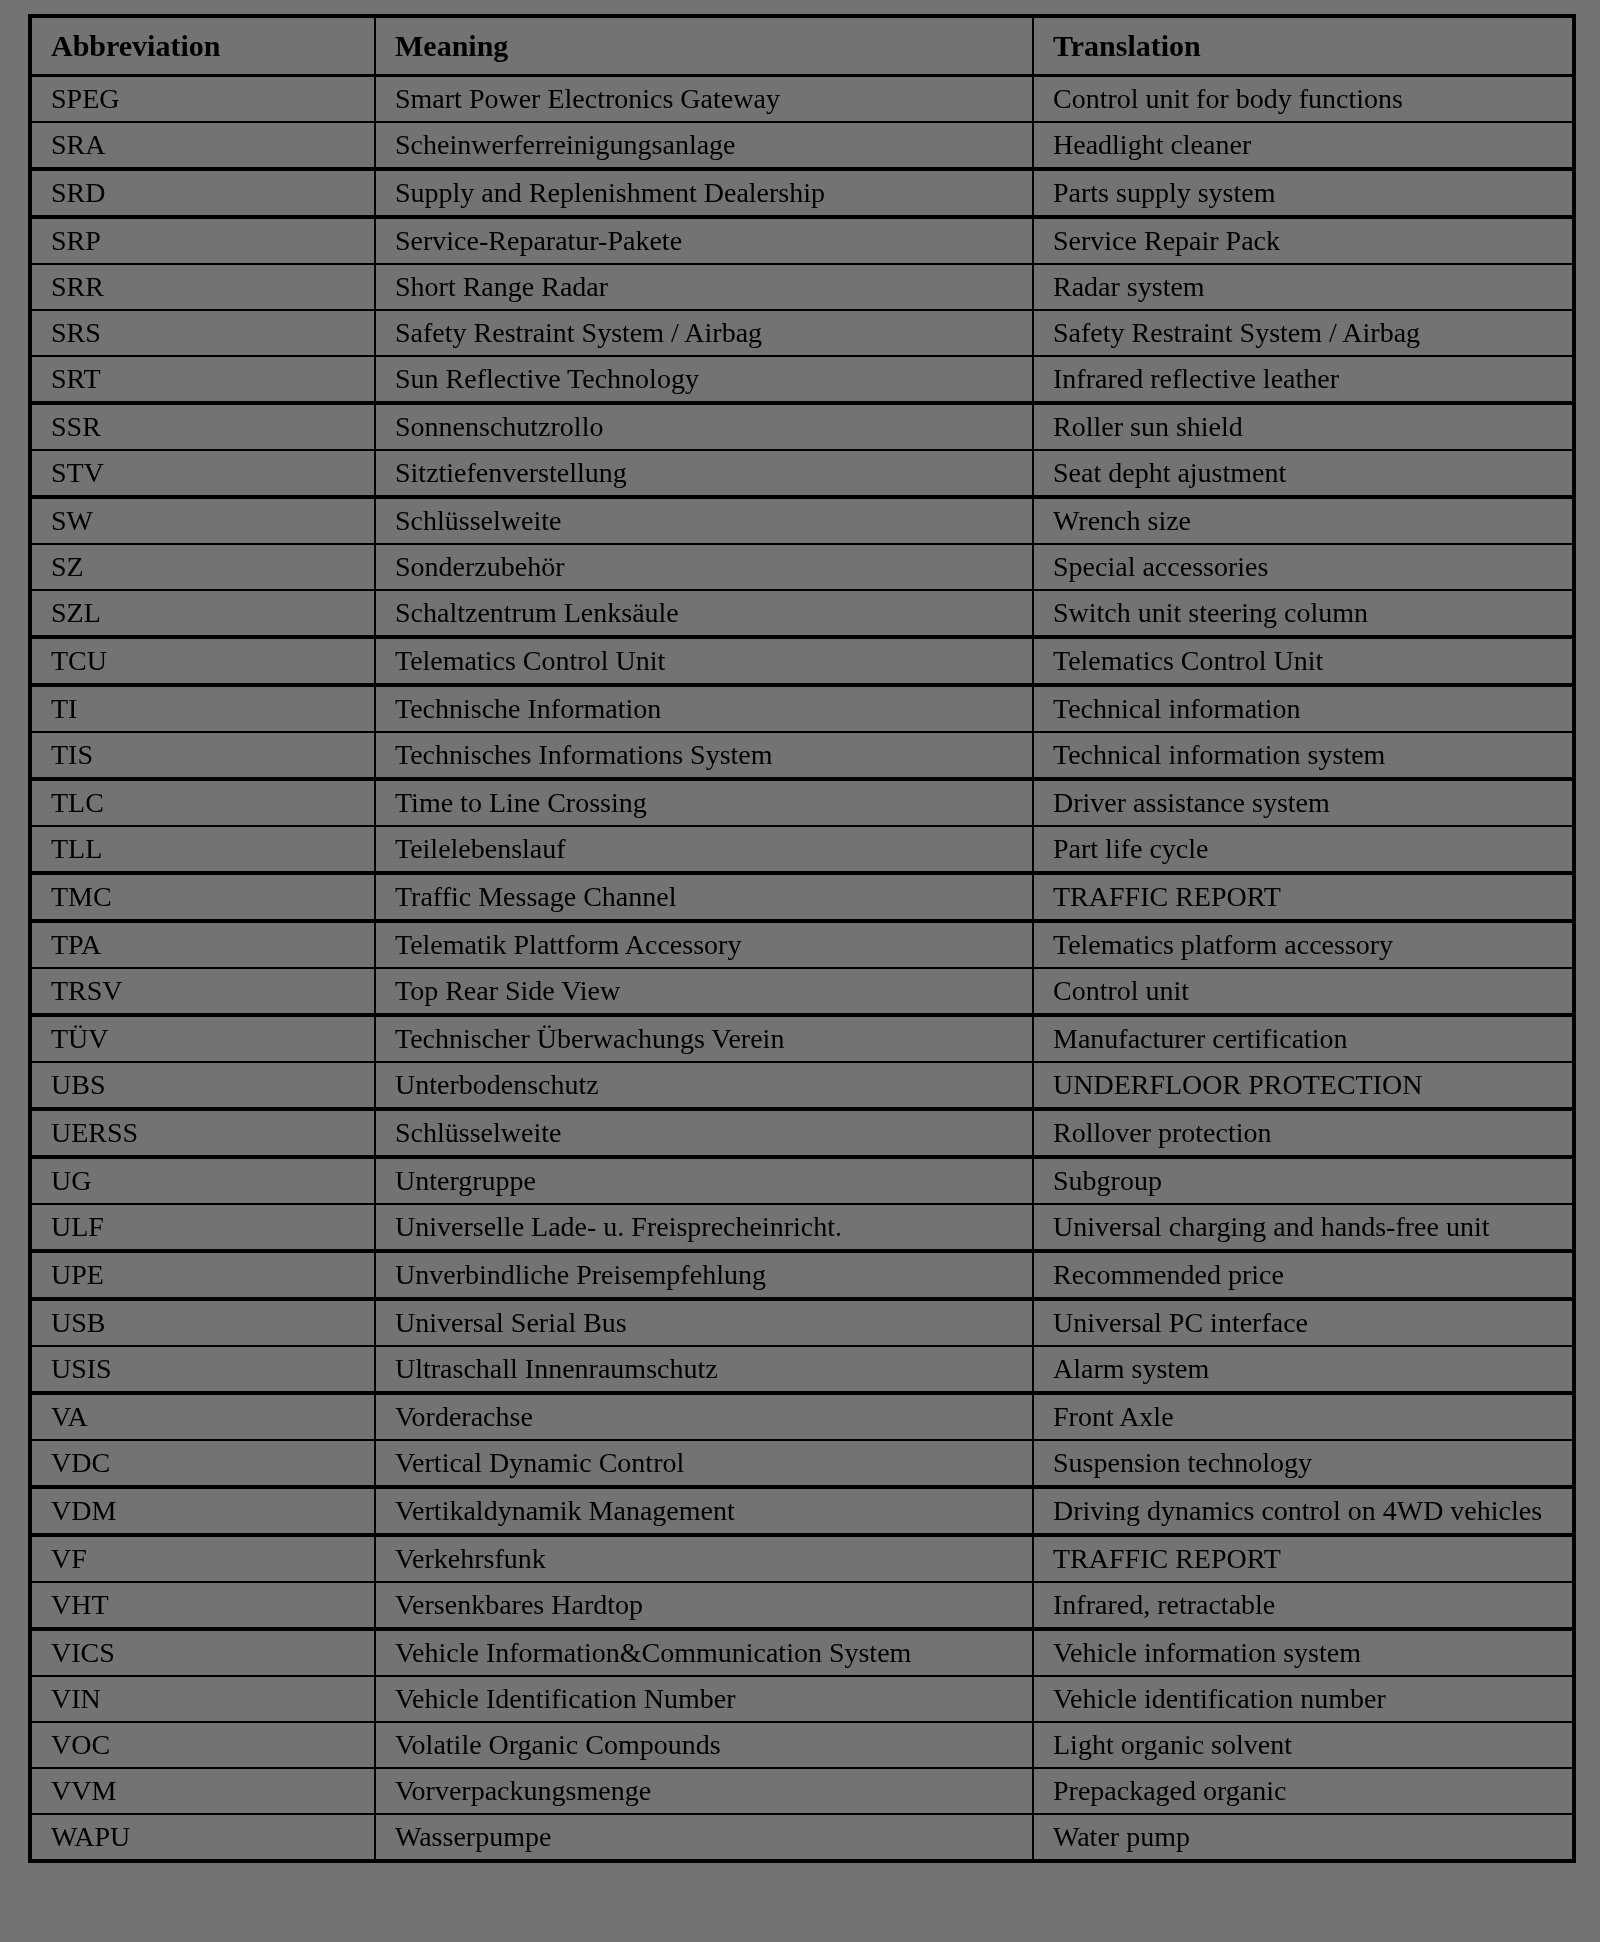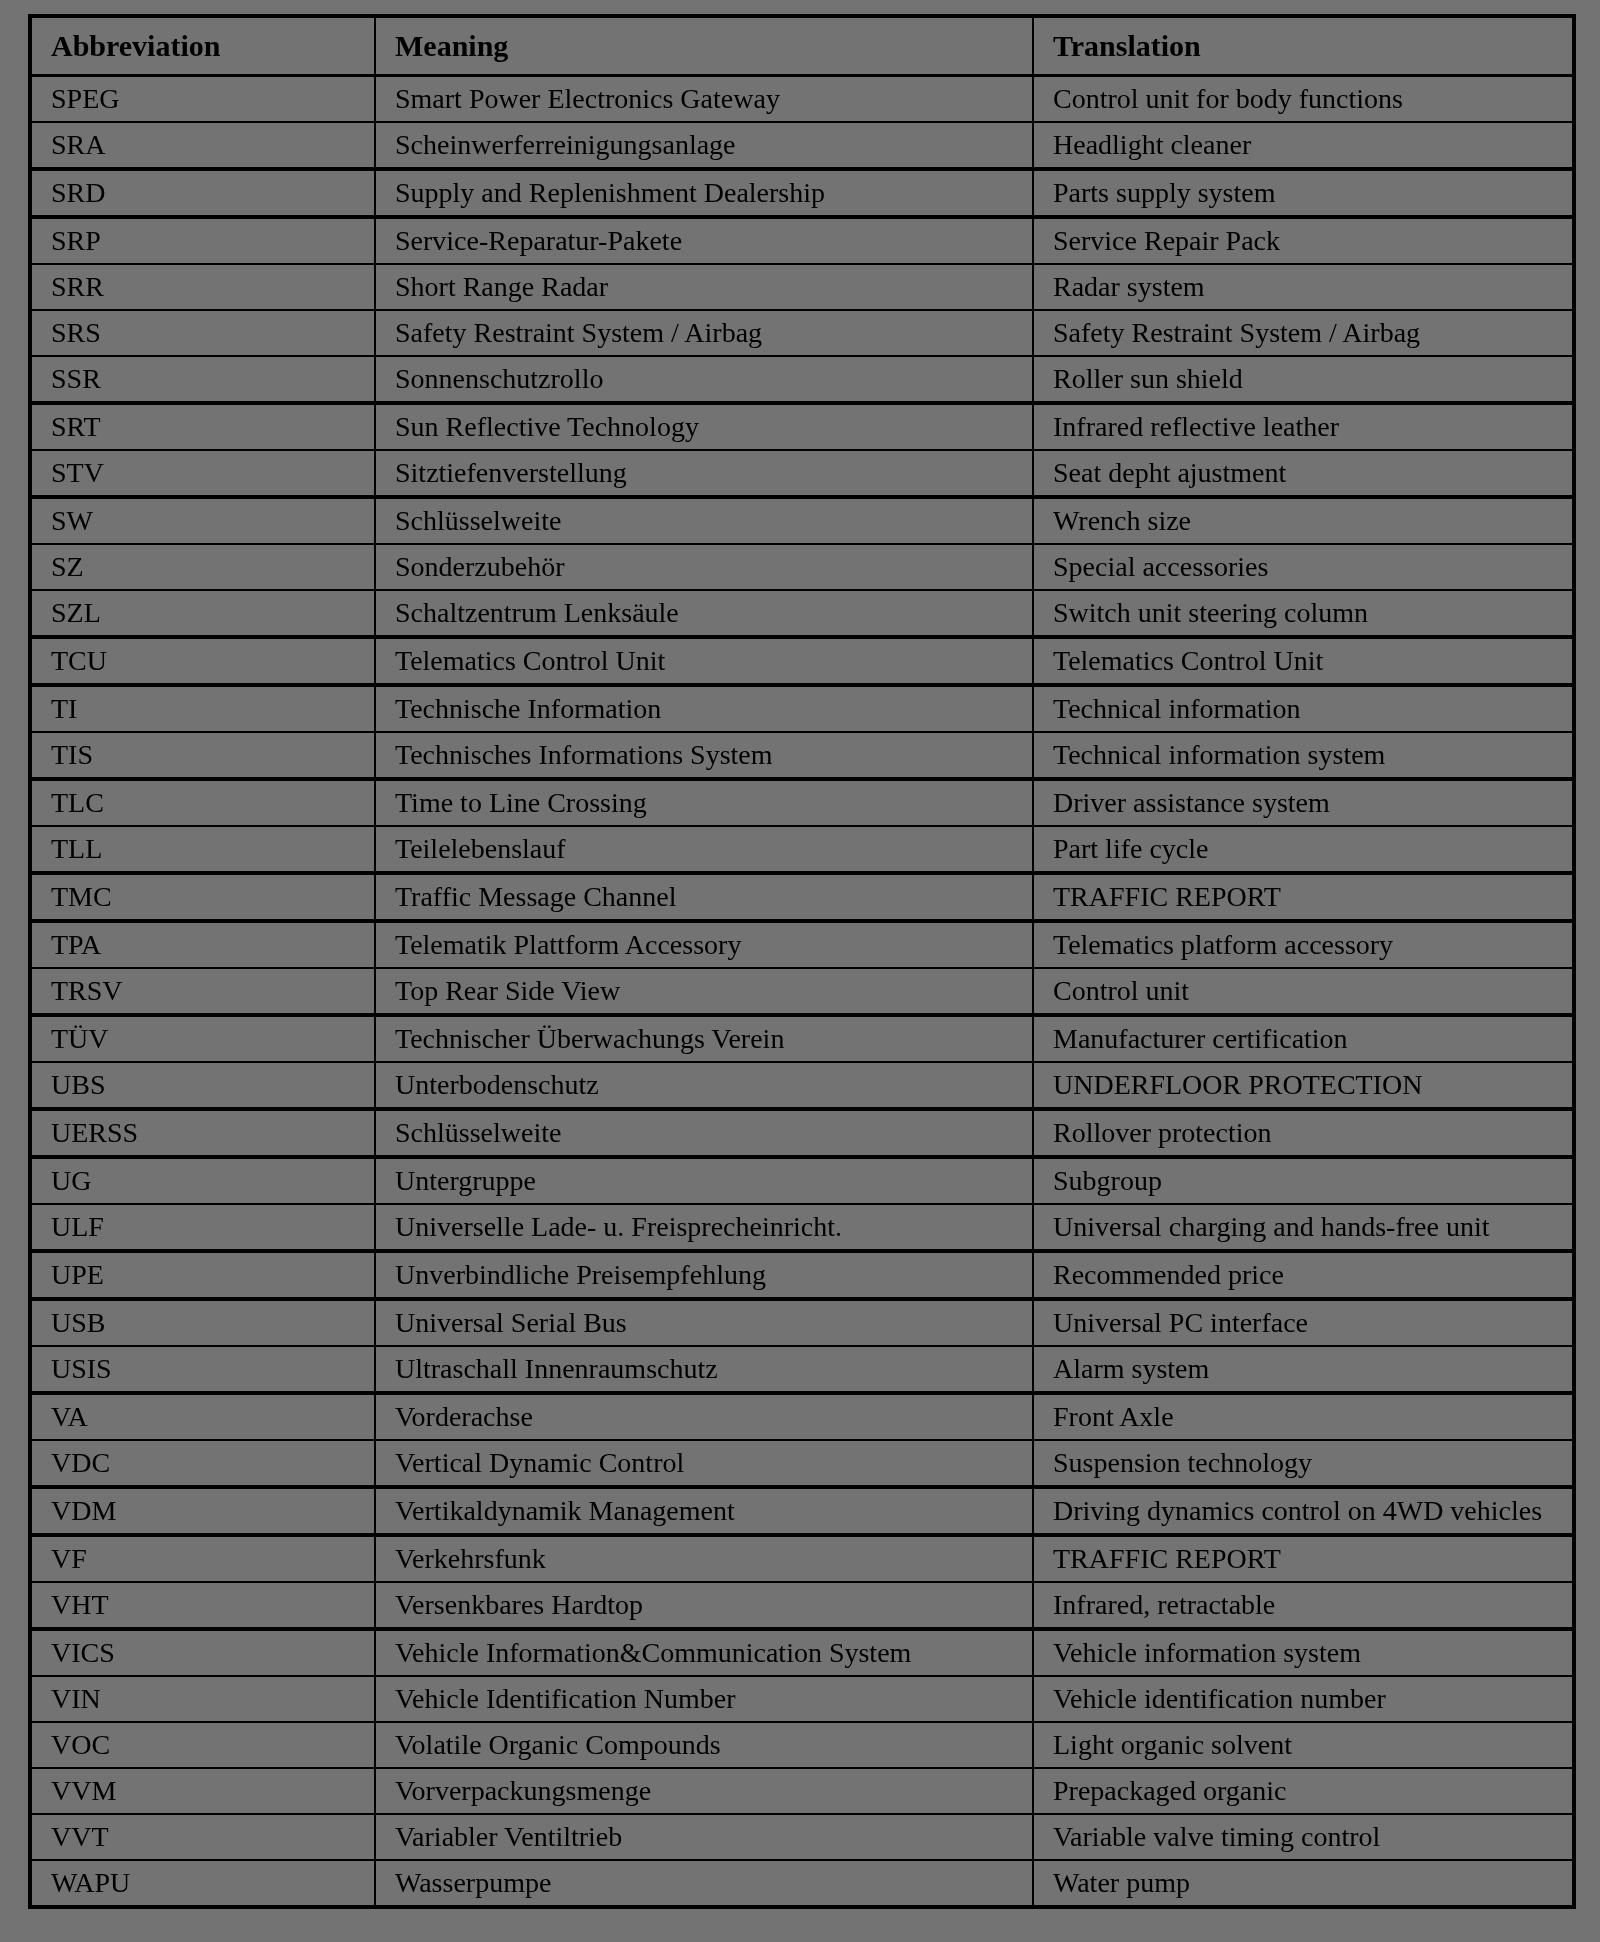--- a/index.html
+++ b/index.html
@@ -115,30 +115,30 @@
           <td>SRR</td>
           <td>Short Range Radar</td>
           <td>Radar system</td>
         </tr>
         <tr>
           <td>SRS</td>
           <td>Safety Restraint System / Airbag</td>
           <td>Safety Restraint System / Airbag</td>
         </tr>
         <tr>
+          <td>SRT</td>
+          <td>Sun Reflective Technology</td>
+          <td>Infrared reflective leather</td>
+        </tr>
+        <tr>
           <td>SSR</td>
           <td>Sonnenschutzrollo</td>
           <td>Roller sun shield</td>
         </tr>
         <tr>
-          <td>SRT</td>
-          <td>Sun Reflective Technology</td>
-          <td>Infrared reflective leather</td>
-        </tr>
-        <tr>
           <td>STV</td>
           <td>Sitztiefenverstellung</td>
           <td>Seat depht ajustment</td>
         </tr>
         <tr>
           <td>SW</td>
           <td>Schlüsselweite</td>
           <td>Wrench size</td>
         </tr>
         <tr>
@@ -268,25 +268,20 @@
         </tr>
         <tr>
           <td>VOC</td>
           <td>Volatile Organic Compounds</td>
           <td>Light organic solvent</td>
         </tr>
         <tr>
           <td>VVM</td>
           <td>Vorverpackungsmenge</td>
           <td>Prepackaged organic</td>
-        </tr>
-        <tr>
-          <td>VVT</td>
-          <td>Variabler Ventiltrieb</td>
-          <td>Variable valve timing control</td>
         </tr>
         <tr>
           <td>WAPU</td>
           <td>Wasserpumpe</td>
           <td>Water pump</td>
         </tr>
       </tbody>
   </table>
 </div>
 

